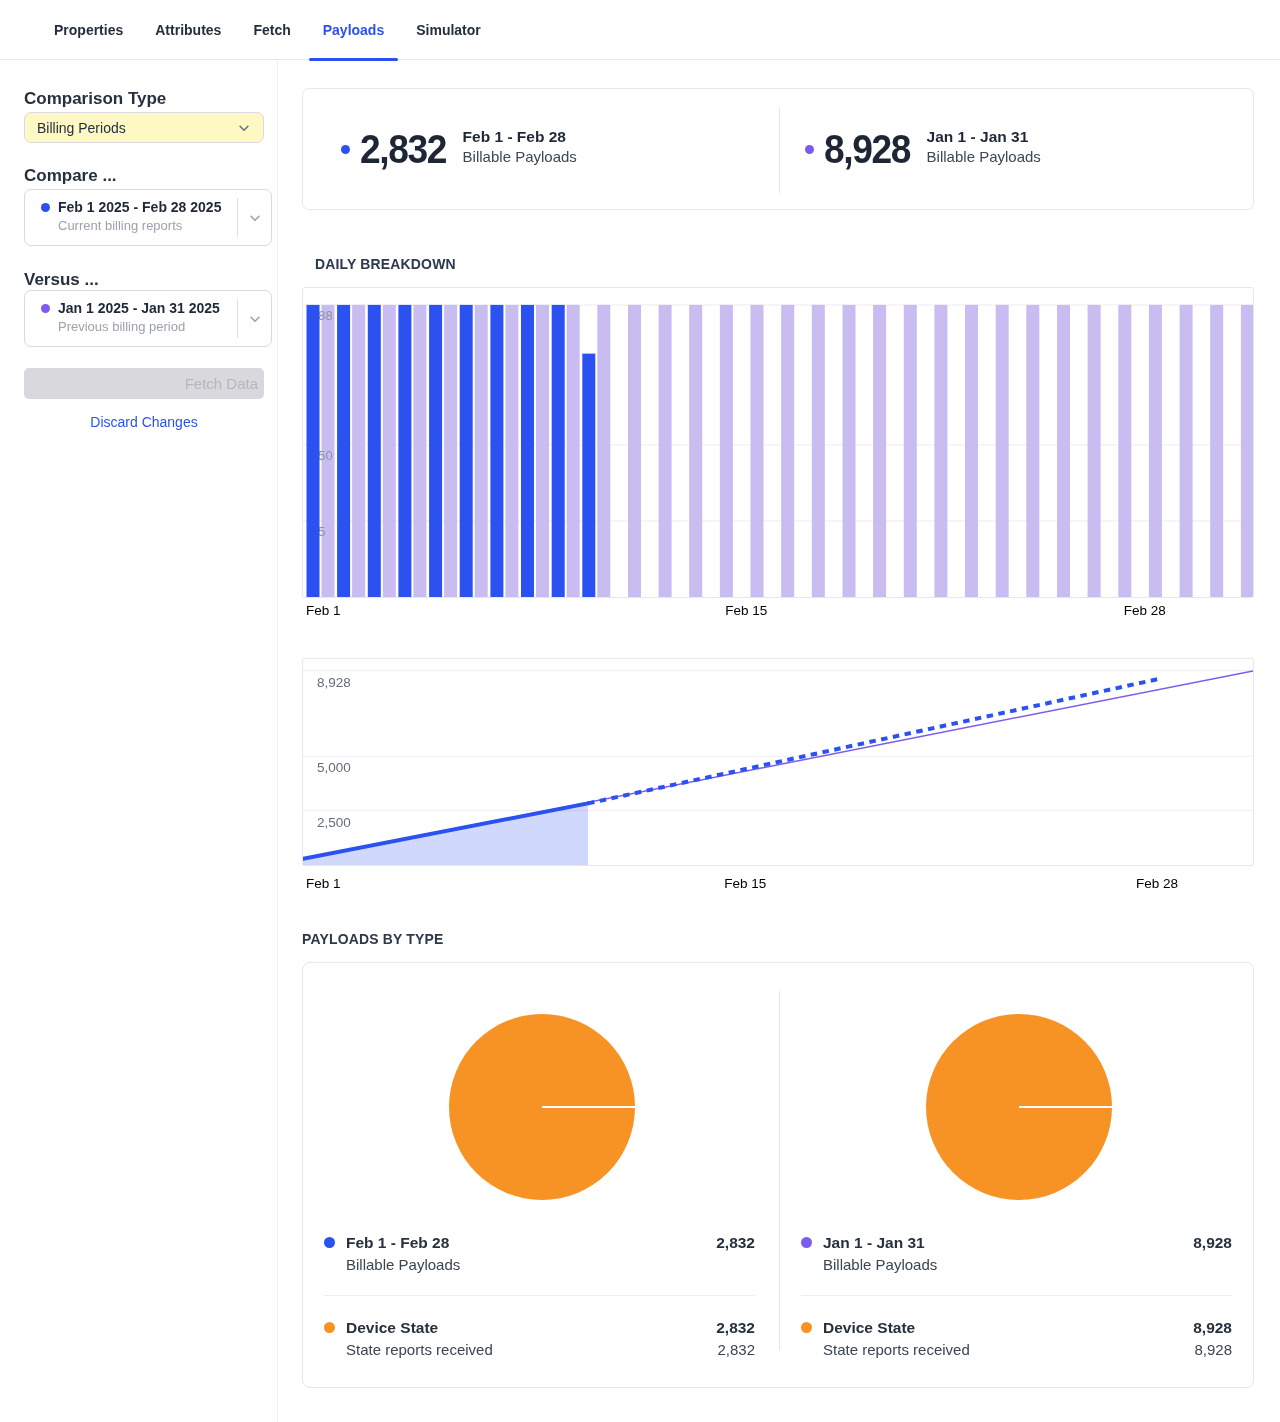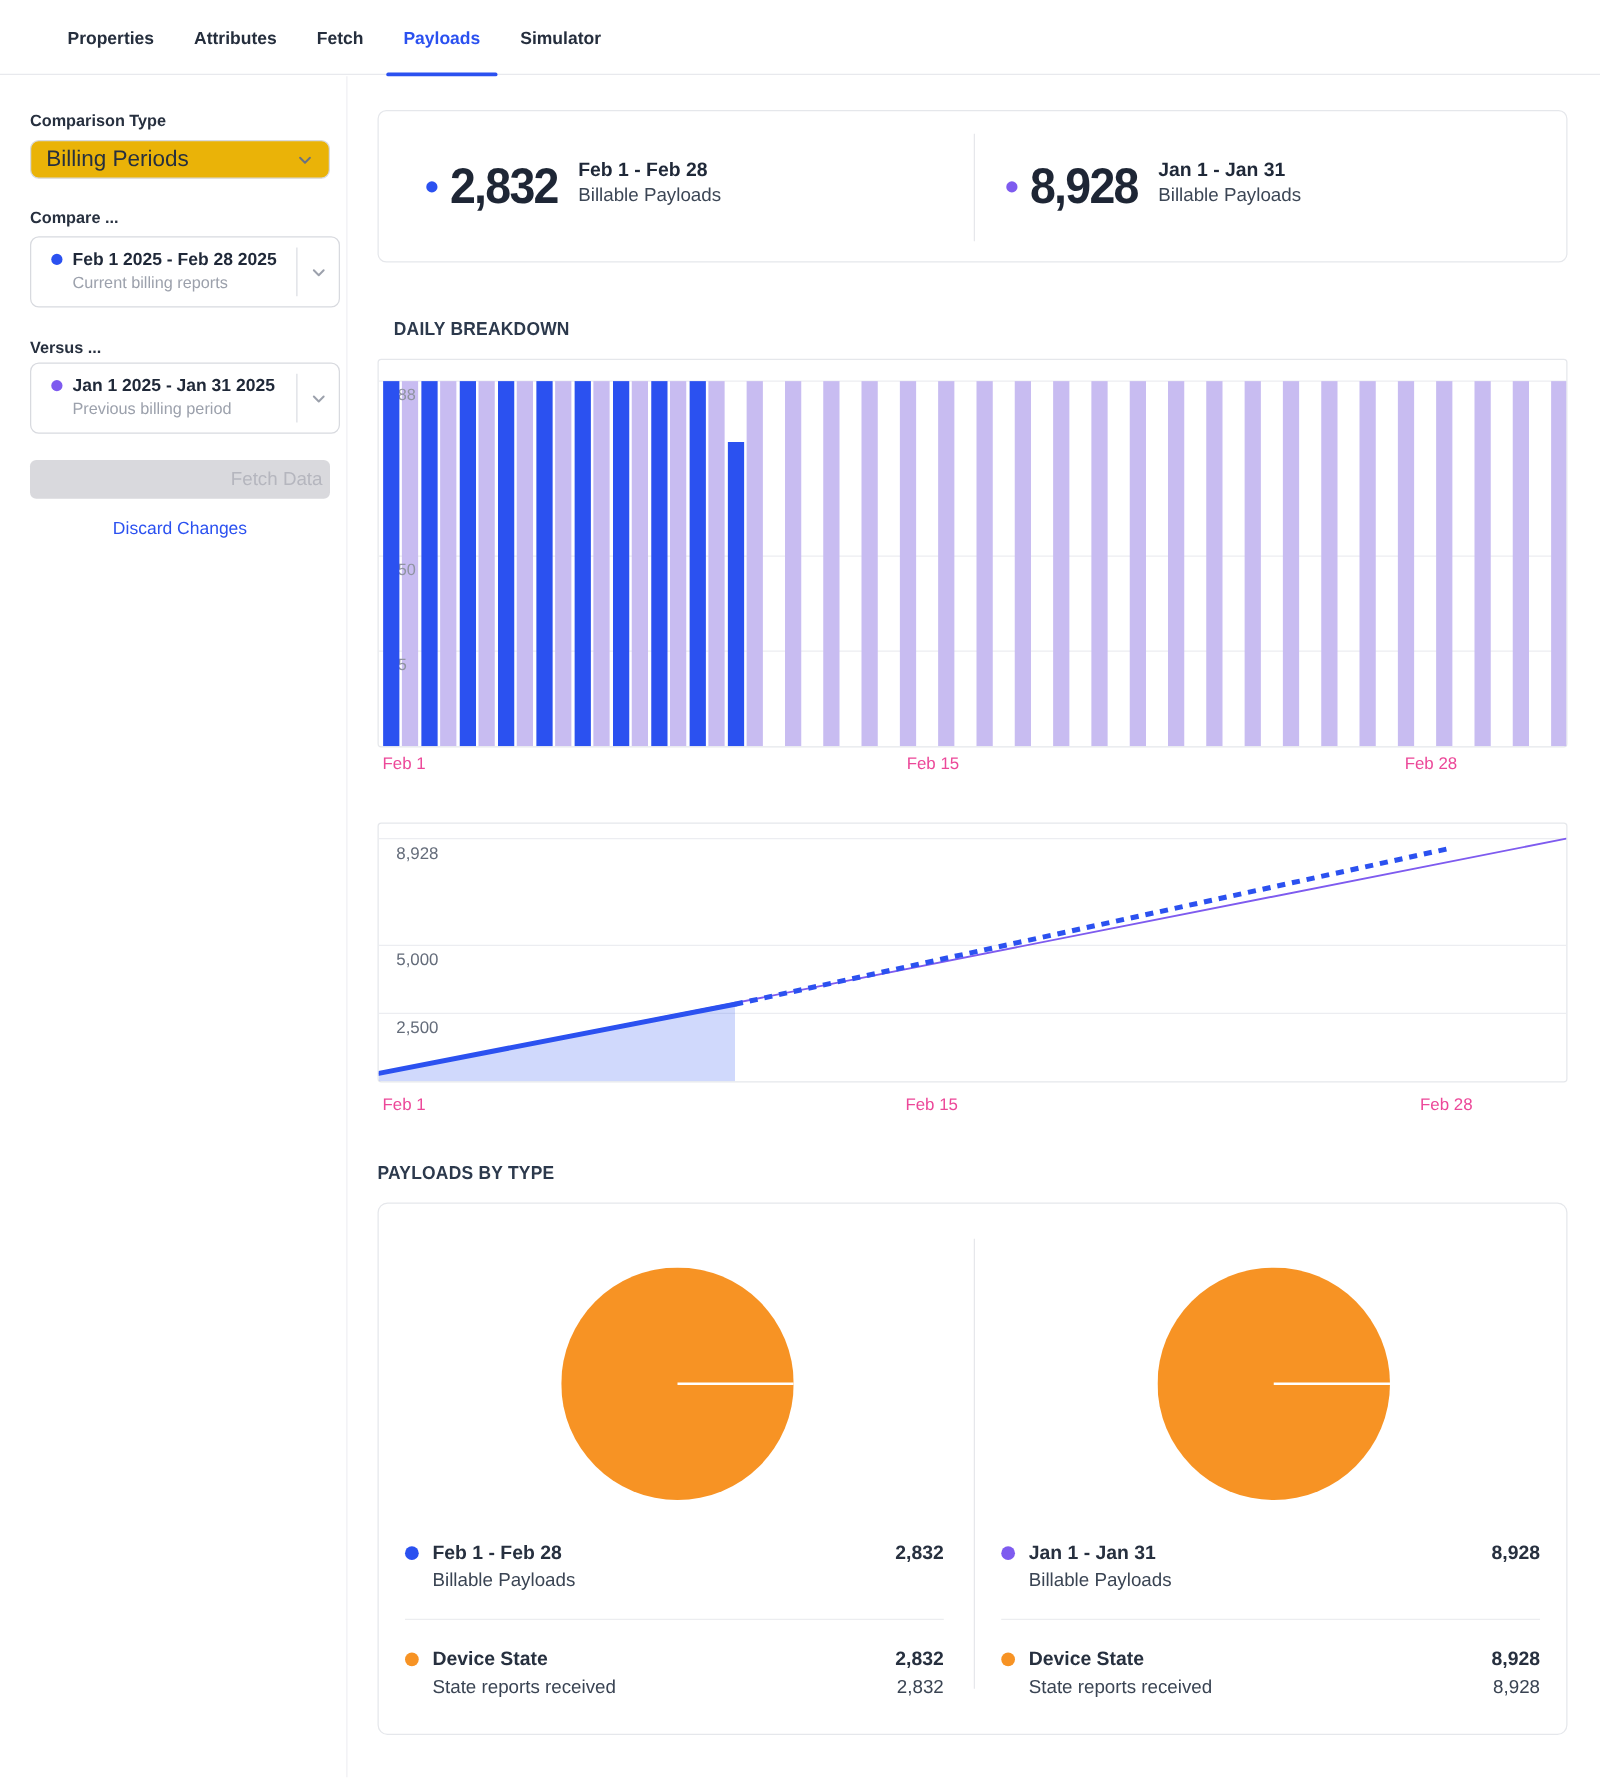--- a/index.html
+++ b/index.html
@@ -15,23 +15,23 @@
   .condensed{display:inline-block;transform:scaleX(.93);transform-origin:0 50%;white-space:nowrap;}
 
   
   .tabbar{position:absolute;left:0;top:0;width:1280px;height:60px;border-bottom:1px solid #E8E9ED;display:flex;align-items:center;padding-left:38px;}
   .tab{height:60px;display:flex;align-items:center;padding:0 16px;font-size:14px;font-weight:600;color:#252E3D;cursor:pointer;position:relative;}
   .tab.active{color:var(--blue);}
   .tab.active::after{content:"";position:absolute;left:2px;right:2px;bottom:-1px;height:2.5px;background:var(--blue);border-radius:2px;}
 
   
   .side-divider{position:absolute;left:277px;top:61px;width:1px;height:1361px;background:#EFF0F3;}
-  .fieldlabel{position:absolute;left:24px;width:240px;font-size:13px;font-weight:700;color:#27303F;}
+  .fieldlabel{position:absolute;left:24px;width:240px;font-size:17px;font-weight:700;color:#27303F;}
   .select{position:absolute;left:24px;width:240px;height:31px;border:1px solid var(--input-border);border-radius:7px;
-          display:flex;align-items:center;padding:0 12px;font-size:18px;color:#27303F;background:#eab308;cursor:pointer;}
+          display:flex;align-items:center;padding:0 12px;font-size:14px;color:#27303F;background:#fef9c3;cursor:pointer;}
   .select .chev{margin-left:auto;color:#6B7280;display:flex;}
   .period-box{position:absolute;left:24px;width:248px;height:57px;border:1px solid var(--input-border);border-radius:7px;background:#fff;cursor:pointer;}
   .period-inner{position:absolute;left:16px;top:9px;right:42px;}
   .period-title{font-size:14px;font-weight:700;color:#1F2838;white-space:nowrap;display:flex;align-items:center;gap:8px;}
   .period-sub{font-size:13px;color:#9CA1AC;margin-top:3px;margin-left:17px;}
   .dot{display:inline-block;border-radius:50%;flex:none;}
   .dot9{width:9px;height:9px;}
   .dot11{width:11px;height:11px;}
   .period-chev{position:absolute;right:0;top:8px;bottom:8px;width:34px;border-left:1px solid #DCDEE3;display:flex;align-items:center;justify-content:center;color:#9CA1AC;}
   .btn-disabled{position:absolute;left:24px;width:240px;height:31px;background:#D9D9DD;border:none;border-radius:5px;
@@ -43,21 +43,21 @@
   .section-title{position:absolute;left:302px;font-size:15px;font-weight:700;color:var(--head);letter-spacing:.2px;}
 
   
   .summary-half{position:absolute;top:50%;transform:translateY(-50%);display:flex;align-items:center;gap:10px;}
   .big-number{font-size:40px;font-weight:700;color:var(--ink);letter-spacing:-1.5px;line-height:1;}
   .sum-labels{margin-top:-4px;}
   .sum-range{font-size:15.5px;font-weight:700;color:#1F2838;line-height:20px;white-space:nowrap;}
   .sum-caption{font-size:15px;color:#3C4655;line-height:20px;white-space:nowrap;}
   .v-divider{position:absolute;width:1px;background:#E6E7EB;}
 
-  .xlabel{position:absolute;font-size:13.5px;color:#ec4899;white-space:nowrap;}
+  .xlabel{position:absolute;font-size:13.5px;color:#000000;white-space:nowrap;}
 
   
   .legend-block{position:absolute;width:431px;}
   .lg-row{position:absolute;left:0;right:0;padding-left:22px;}
   .lg-row .dot{position:absolute;left:0;top:3px;}
   .lg-title{font-size:15.5px;font-weight:700;color:#27303F;line-height:18px;white-space:nowrap;}
   .lg-value{position:absolute;right:0;top:0;font-size:15.5px;font-weight:700;color:#27303F;line-height:18px;}
   .lg-caption{font-size:15px;color:#3A4453;line-height:18px;white-space:nowrap;}
   .lg-caption-value{position:absolute;right:0;top:0;font-size:15px;color:#3A4453;line-height:18px;}
   .lg-divider{position:absolute;left:0;right:0;height:1px;background:#ECEDF0;}

